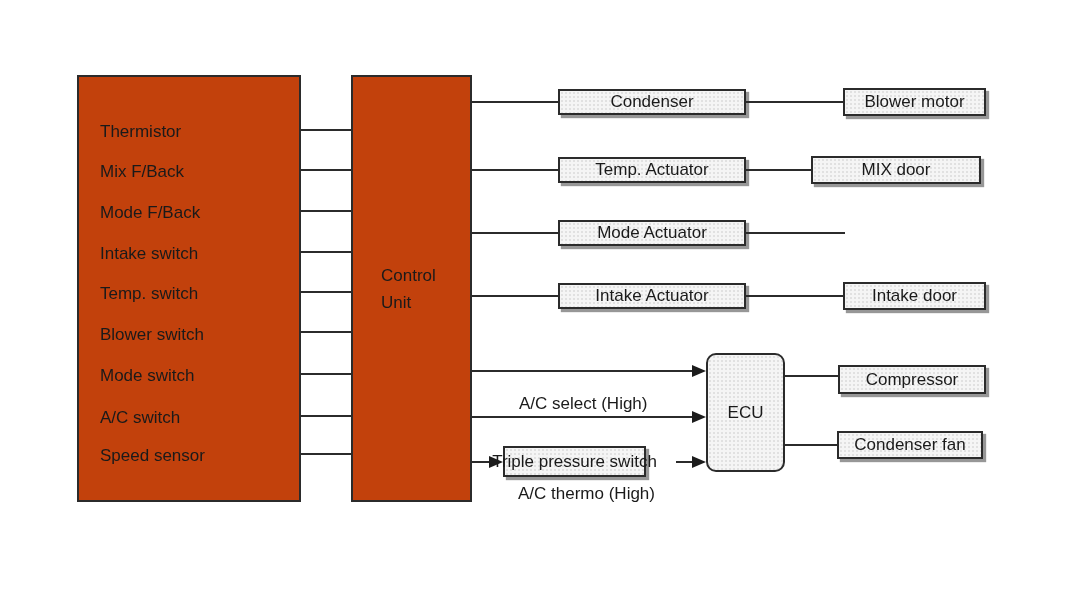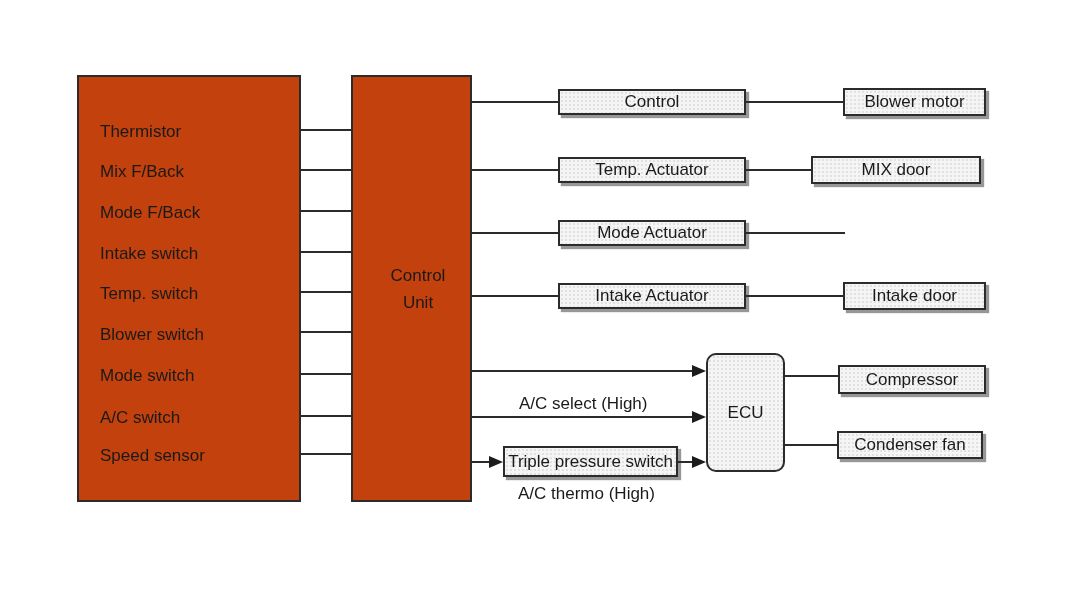--- a/index.html
+++ b/index.html
@@ -25,21 +25,21 @@
   .noshadow { box-shadow:none; }
   .hline { position:absolute; height:2px; background:#2b2b2b; }
   .arrow {
     position:absolute; width:0; height:0;
     border-top:6px solid transparent; border-bottom:6px solid transparent;
     border-left:14px solid #1c1c1c;
   }
   .lbl { position:absolute; line-height:20px; white-space:nowrap; }
   .input-lbl { position:absolute; left:21px; line-height:20px; white-space:nowrap; }
   .cu { display:flex; align-items:center; padding-left:28px; }
-  .cu-label { width:74px; line-height:27px;text-align:center; }
+  .cu-label { width:74px; line-height:27px; }
 </style>
 </head>
 <body>
 
 <div class="canvas">
 
   <div class="box" style="left:77px; top:75px; width:224px; height:427px;">
     <div class="input-lbl" style="top:45px;">Thermistor</div>
     <div class="input-lbl" style="top:85px;">Mix F/Back</div>
     <div class="input-lbl" style="top:126px;text-align:center;">Mode F/Back</div>
@@ -60,21 +60,21 @@
   <div class="hline" style="left:299px; width:54px; top:373px;"></div>
   <div class="hline" style="left:299px; width:54px; top:415px;"></div>
   <div class="hline" style="left:299px; width:54px; top:453px;"></div>
 
   <div class="box cu" style="left:351px; top:75px; width:121px; height:427px;">
     <div class="cu-label">Control Unit</div>
   </div>
 
   <div class="hline" style="left:471px; width:89px;  top:101px;"></div>
   <div class="fillbox" style="left:558px; top:89px; width:188px; height:26px;">
-    <span>Control</span>
+    <span>Condenser</span>
   </div>
   <div class="hline" style="left:744px; width:101px; top:101px;"></div>
   <div class="fillbox" style="left:843px; top:88px; width:143px; height:28px;">
     <span>Blower motor</span>
   </div>
 
   <div class="hline" style="left:471px; width:89px;  top:169px;"></div>
   <div class="fillbox" style="left:558px; top:157px; width:188px; height:26px;">
     <span>Temp. Actuator</span>
   </div>
@@ -100,21 +100,21 @@
 
   <div class="hline" style="left:471px; width:221px; top:370px;"></div>
   <div class="arrow" style="left:692px; top:365px;"></div>
 
   <div class="lbl" style="left:519px; top:394px;">A/C select (High)</div>
   <div class="hline" style="left:471px; width:221px; top:416px;"></div>
   <div class="arrow" style="left:692px; top:411px;"></div>
 
   <div class="hline" style="left:471px; width:19px; top:461px;"></div>
   <div class="arrow" style="left:489px; top:456px;"></div>
-  <div class="fillbox" style="left:503px; top:446px; width:175px; height:31px;">
+  <div class="fillbox" style="left:503px; top:446px; width:143px; height:31px;">
     <span>Triple pressure switch</span>
   </div>
   <div class="hline" style="left:676px; width:17px; top:461px;"></div>
   <div class="arrow" style="left:692px; top:456px;"></div>
   <div class="lbl" style="left:518px; top:484px;">A/C thermo (High)</div>
 
   <div class="fillbox noshadow" style="left:706px; top:353px; width:79px; height:119px;border-radius:10px;">
     <span>ECU</span>
   </div>
 

